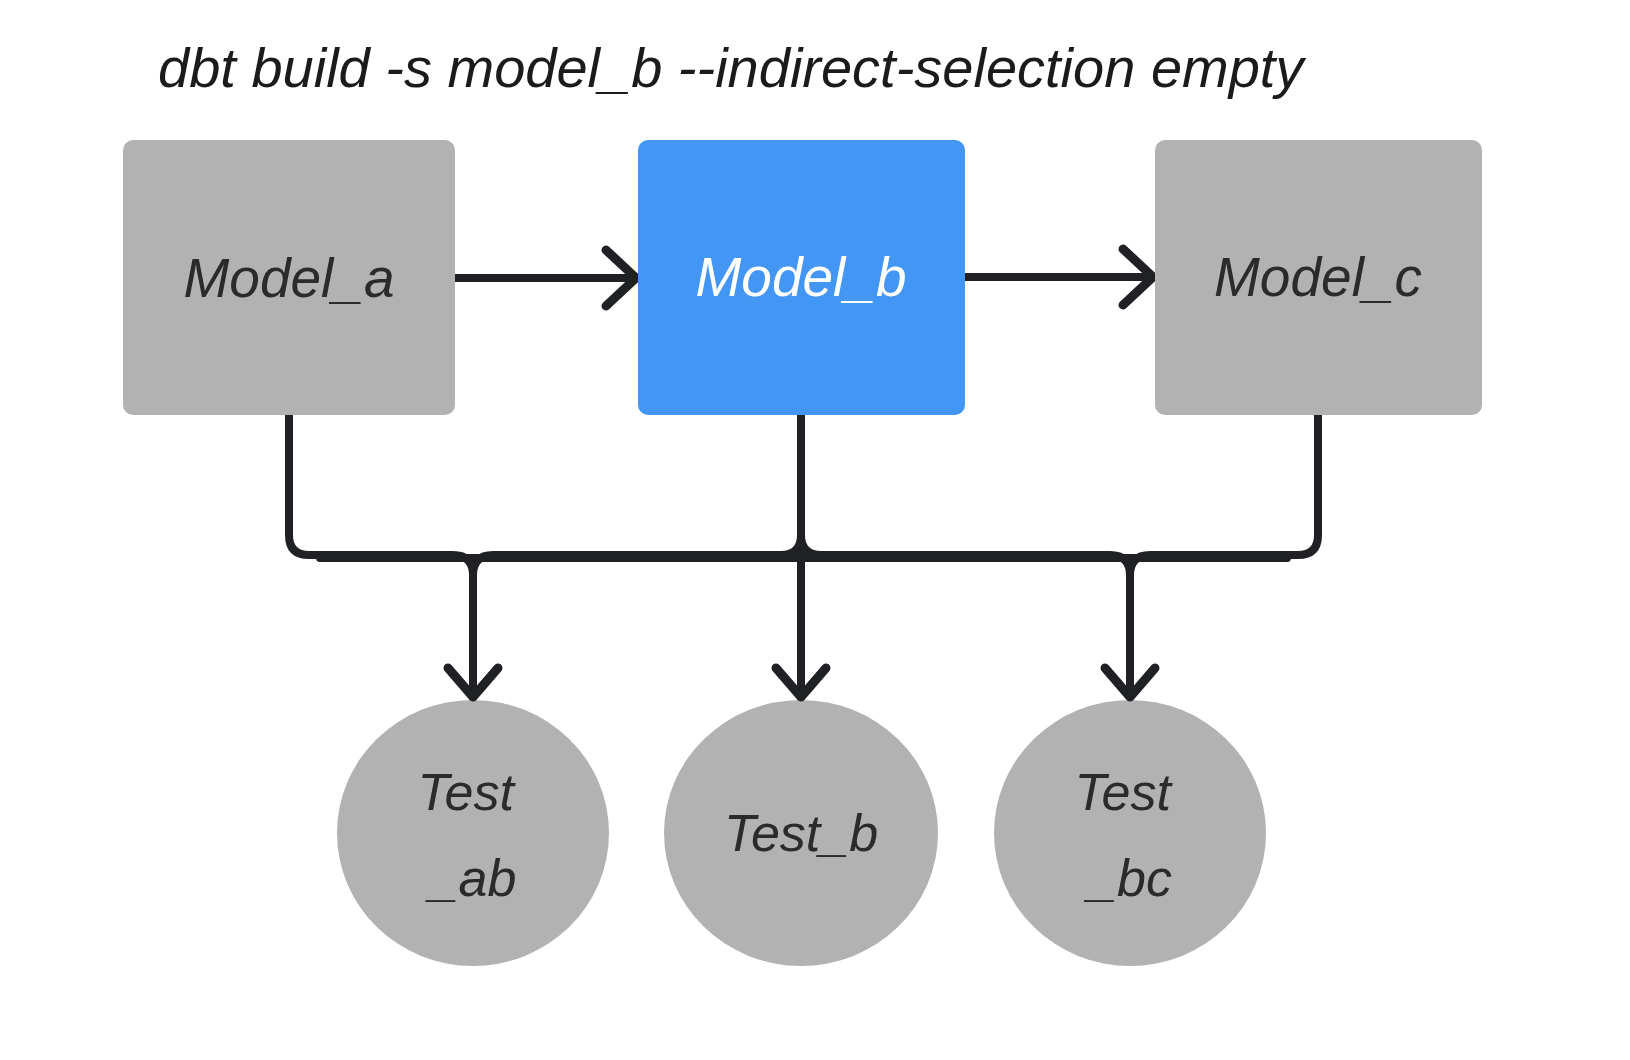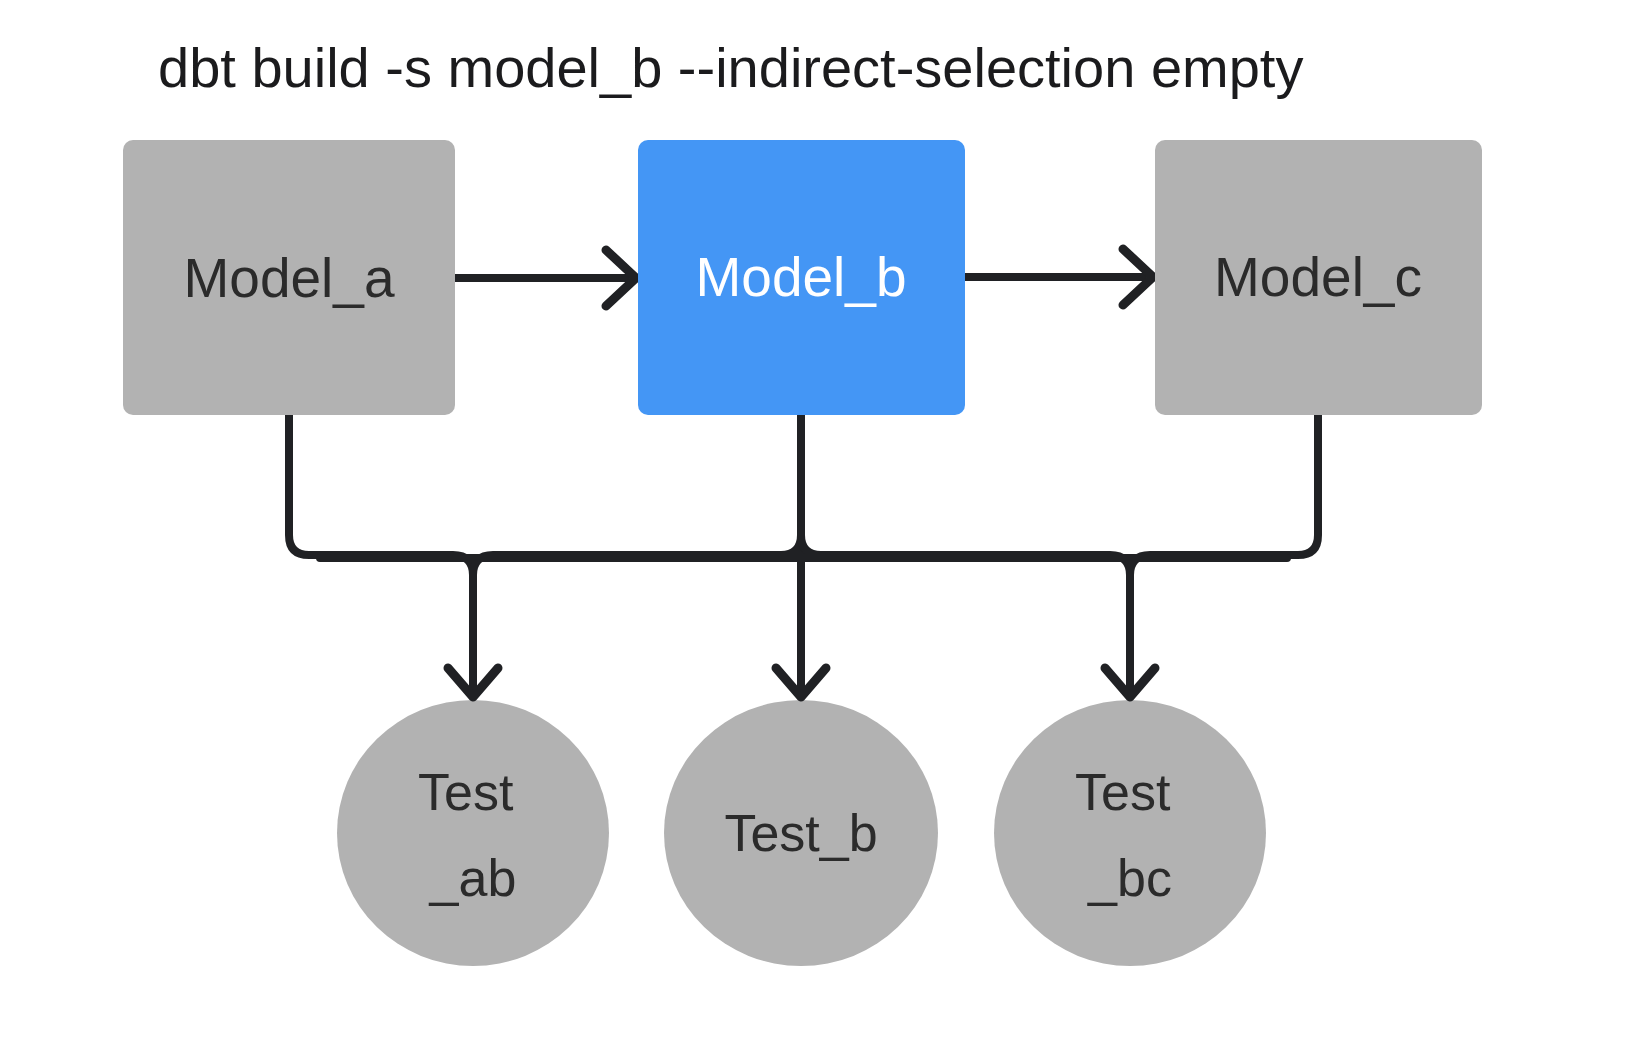--- a/index.html
+++ b/index.html
@@ -7,20 +7,21 @@
     padding: 0;
     background: #ffffff;
   }
   .canvas {
     position: relative;
     width: 1630px;
     height: 1060px;
     background: #ffffff;
     overflow: hidden;
     font-family: "Liberation Sans", sans-serif;
+    font-style: italic;
   }
   svg { display: block; }
   .edge {
     fill: none;
     stroke-width: 8;
     stroke-linecap: round;
     stroke-linejoin: round;
   }
   .chev {
     fill: none;

